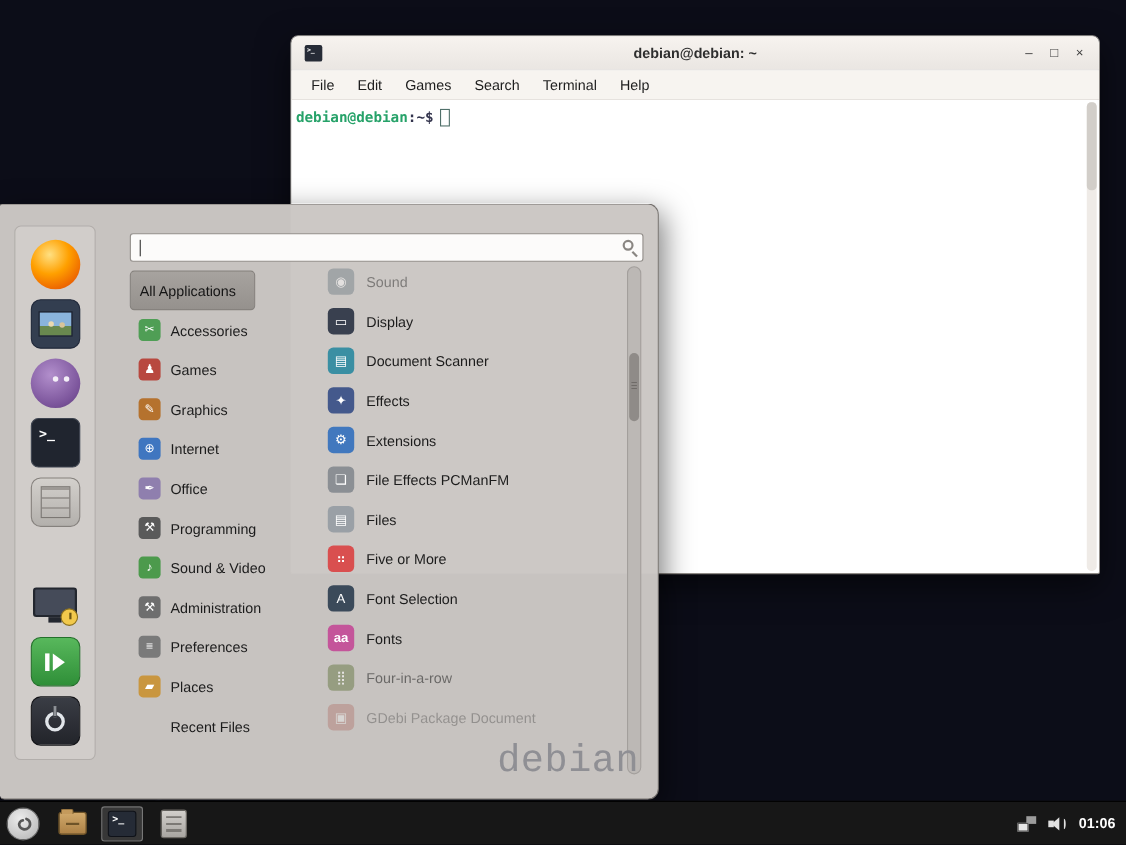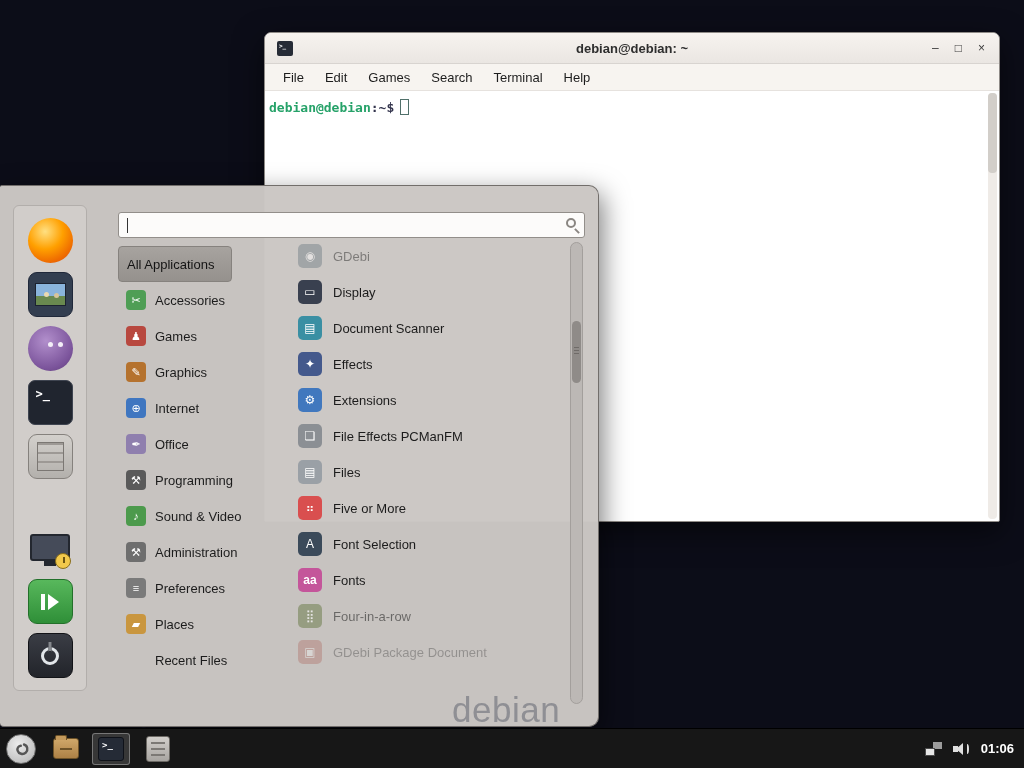--- a/index.html
+++ b/index.html
@@ -66,22 +66,22 @@
 
   
   .app-menu {
     position:absolute; left:0; top:185px; width:599px; height:542px;
     background:rgba(203,199,196,0.98);
     border:1px solid #726e6b; border-left:none;
     border-radius:2px 10px 10px 4px;
     box-shadow:4px 8px 26px rgba(0,0,0,0.5); z-index:5;
   }
   .watermark {
-    position:absolute; left:452px; top:504px;
-    font-size:35px; color:#8f8f94; font-weight:400; letter-spacing:0.5px;
+    position:absolute; left:452px; top:486px;
+    font-size:35px; color:#8f8f94; font-weight:400; letter-spacing:0.5px;font-family:Liberation Mono, monospace;
   }
 
   
   .fav-col {
     position:absolute; left:13px; top:19px; width:74px; height:486px;
     background:rgba(215,211,208,0.65); border:1px solid #b2aeab; border-radius:6px;
     display:flex; flex-direction:column; align-items:center;
     padding:12px 0 12px 0; gap:9px;
   }
   .fav-spacer { flex:1; }
@@ -386,21 +386,21 @@
         <span>Places</span>
       </div>
       <div class="cat-item indent">
         <span>Recent Files</span>
       </div>
     </div>
 
     <div class="app-col">
       <div class="app-item dim1">
         <span class="app-icon" style="background-color: rgb(110, 123, 132);">◉</span>
-        <span>GDebi</span>
+        <span>Sound</span>
       </div>
       <div class="app-item">
         <span class="app-icon" style="background-color: rgb(57, 64, 79);">▭</span>
         <span>Display</span>
       </div>
       <div class="app-item">
         <span class="app-icon" style="background-color: rgb(58, 143, 163);">▤</span>
         <span>Document Scanner</span>
       </div>
       <div class="app-item">

